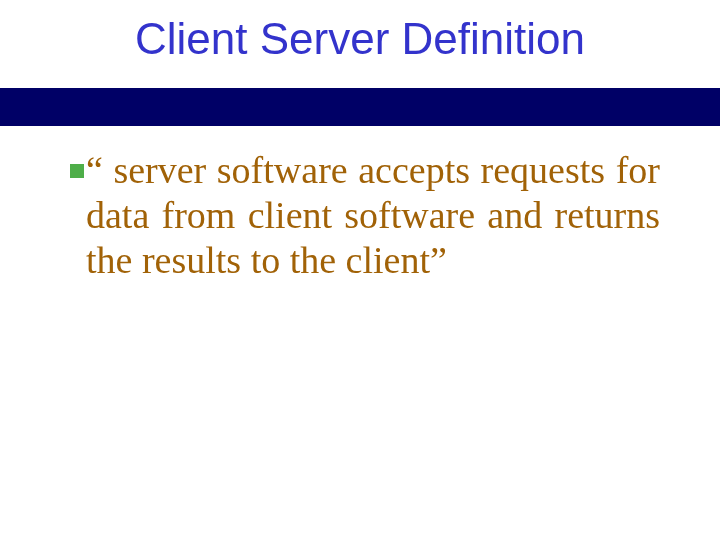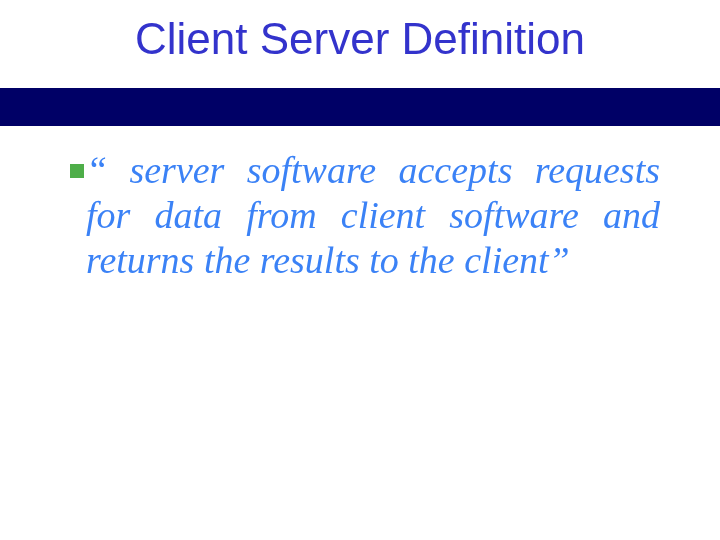--- a/index.html
+++ b/index.html
@@ -52,24 +52,23 @@
     height: 14px;
     background: #4eae49;
     margin-top: 16px;
     margin-right: 2px;
   }
   .body-text {
     flex: 1 1 auto;
     font-family: "Times New Roman", Times, serif;
     font-size: 38px;
     line-height: 1.18;
-    color: #3b82f6;
+    color: #a16207;
     text-align: justify;
     text-align-last: left;
-    font-style: italic;
   }
 </style>
 </head>
 <body>
 
 <div class="slide">
 
   <div class="dark-band"></div>
 
   <div class="title-text">Client Server Definition</div>

